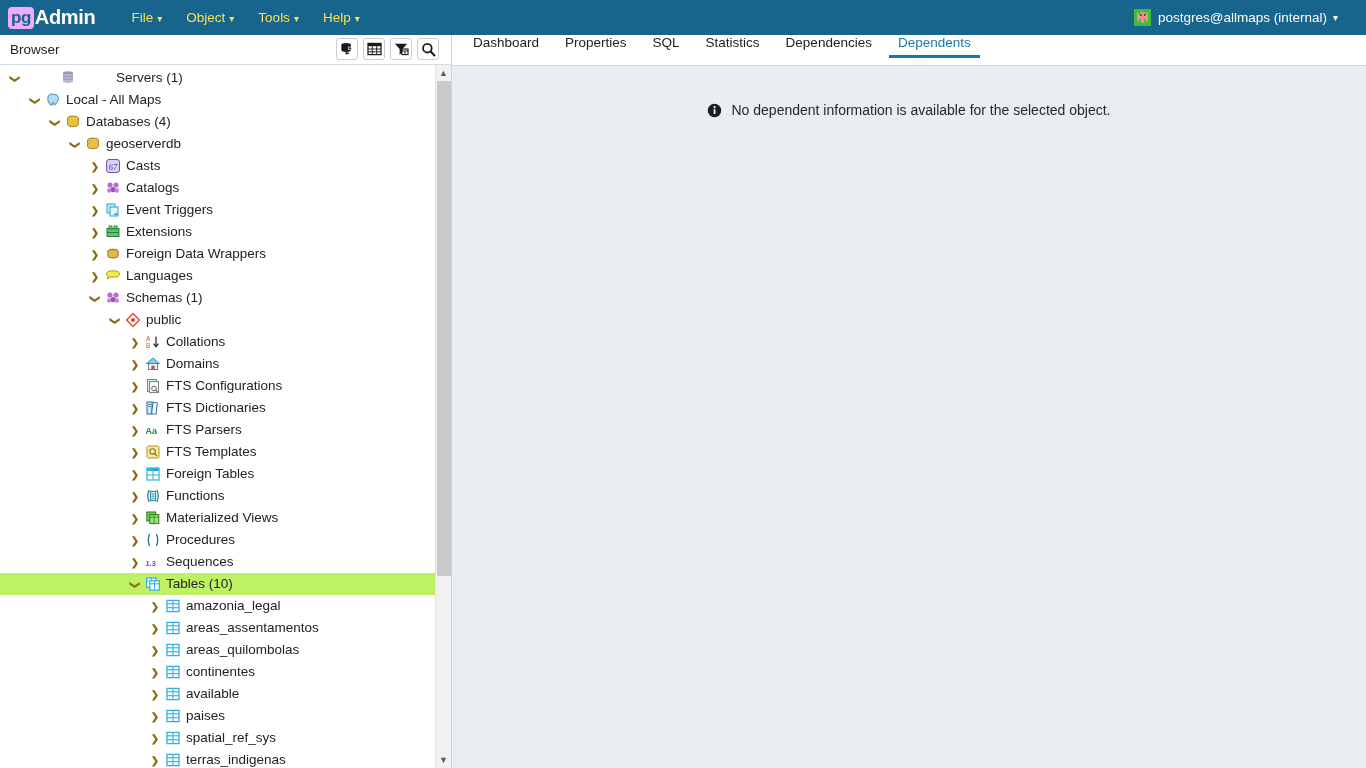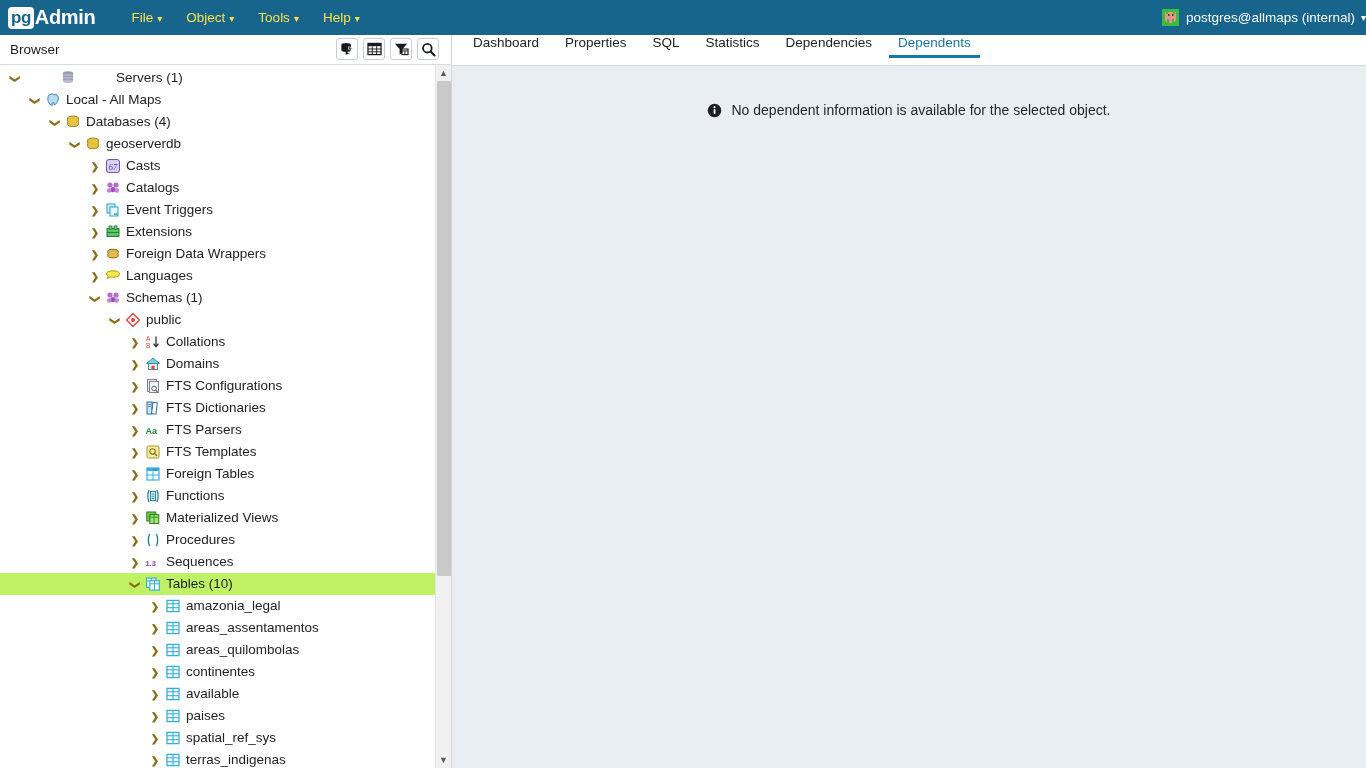--- a/index.html
+++ b/index.html
@@ -20,21 +20,21 @@
     padding: 0 10px 0 8px;
     position: relative;
   }
   #logo {
     display: flex;
     align-items: center;
     margin-right: 26px;
     user-select: none;
   }
   #logo .pg-box {
-    background: #ffffff;
+    background: #f0abfc;
     color: #17648d;
     font-weight: bold;
     font-size: 17px;
     line-height: 19px;
     padding: 1px 3px 2px 3px;
     border-radius: 4px;
     letter-spacing: -0.5px;
     margin-right: 1px;
   }
   #logo .admin-word {
@@ -47,21 +47,21 @@
     color: #fde047;
     font-size: 13.5px;
     padding: 5px 10px;
     margin-right: 4px;
     cursor: default;
     white-space: nowrap;
   }
   .menu-item .caret { font-size: 10px; margin-left: 4px; }
   #user-area {
     position: absolute;
-    right: 0;
+    right: 28px;
     top: 0; bottom: 0;
     display: flex;
     align-items: center;
     color: #ffffff;
     font-size: 13.5px;
   }
   #user-area .caret { font-size: 10px; margin-left: 6px; }
   .elephant {
     width: 17px; height: 17px;
     margin-right: 7px;

